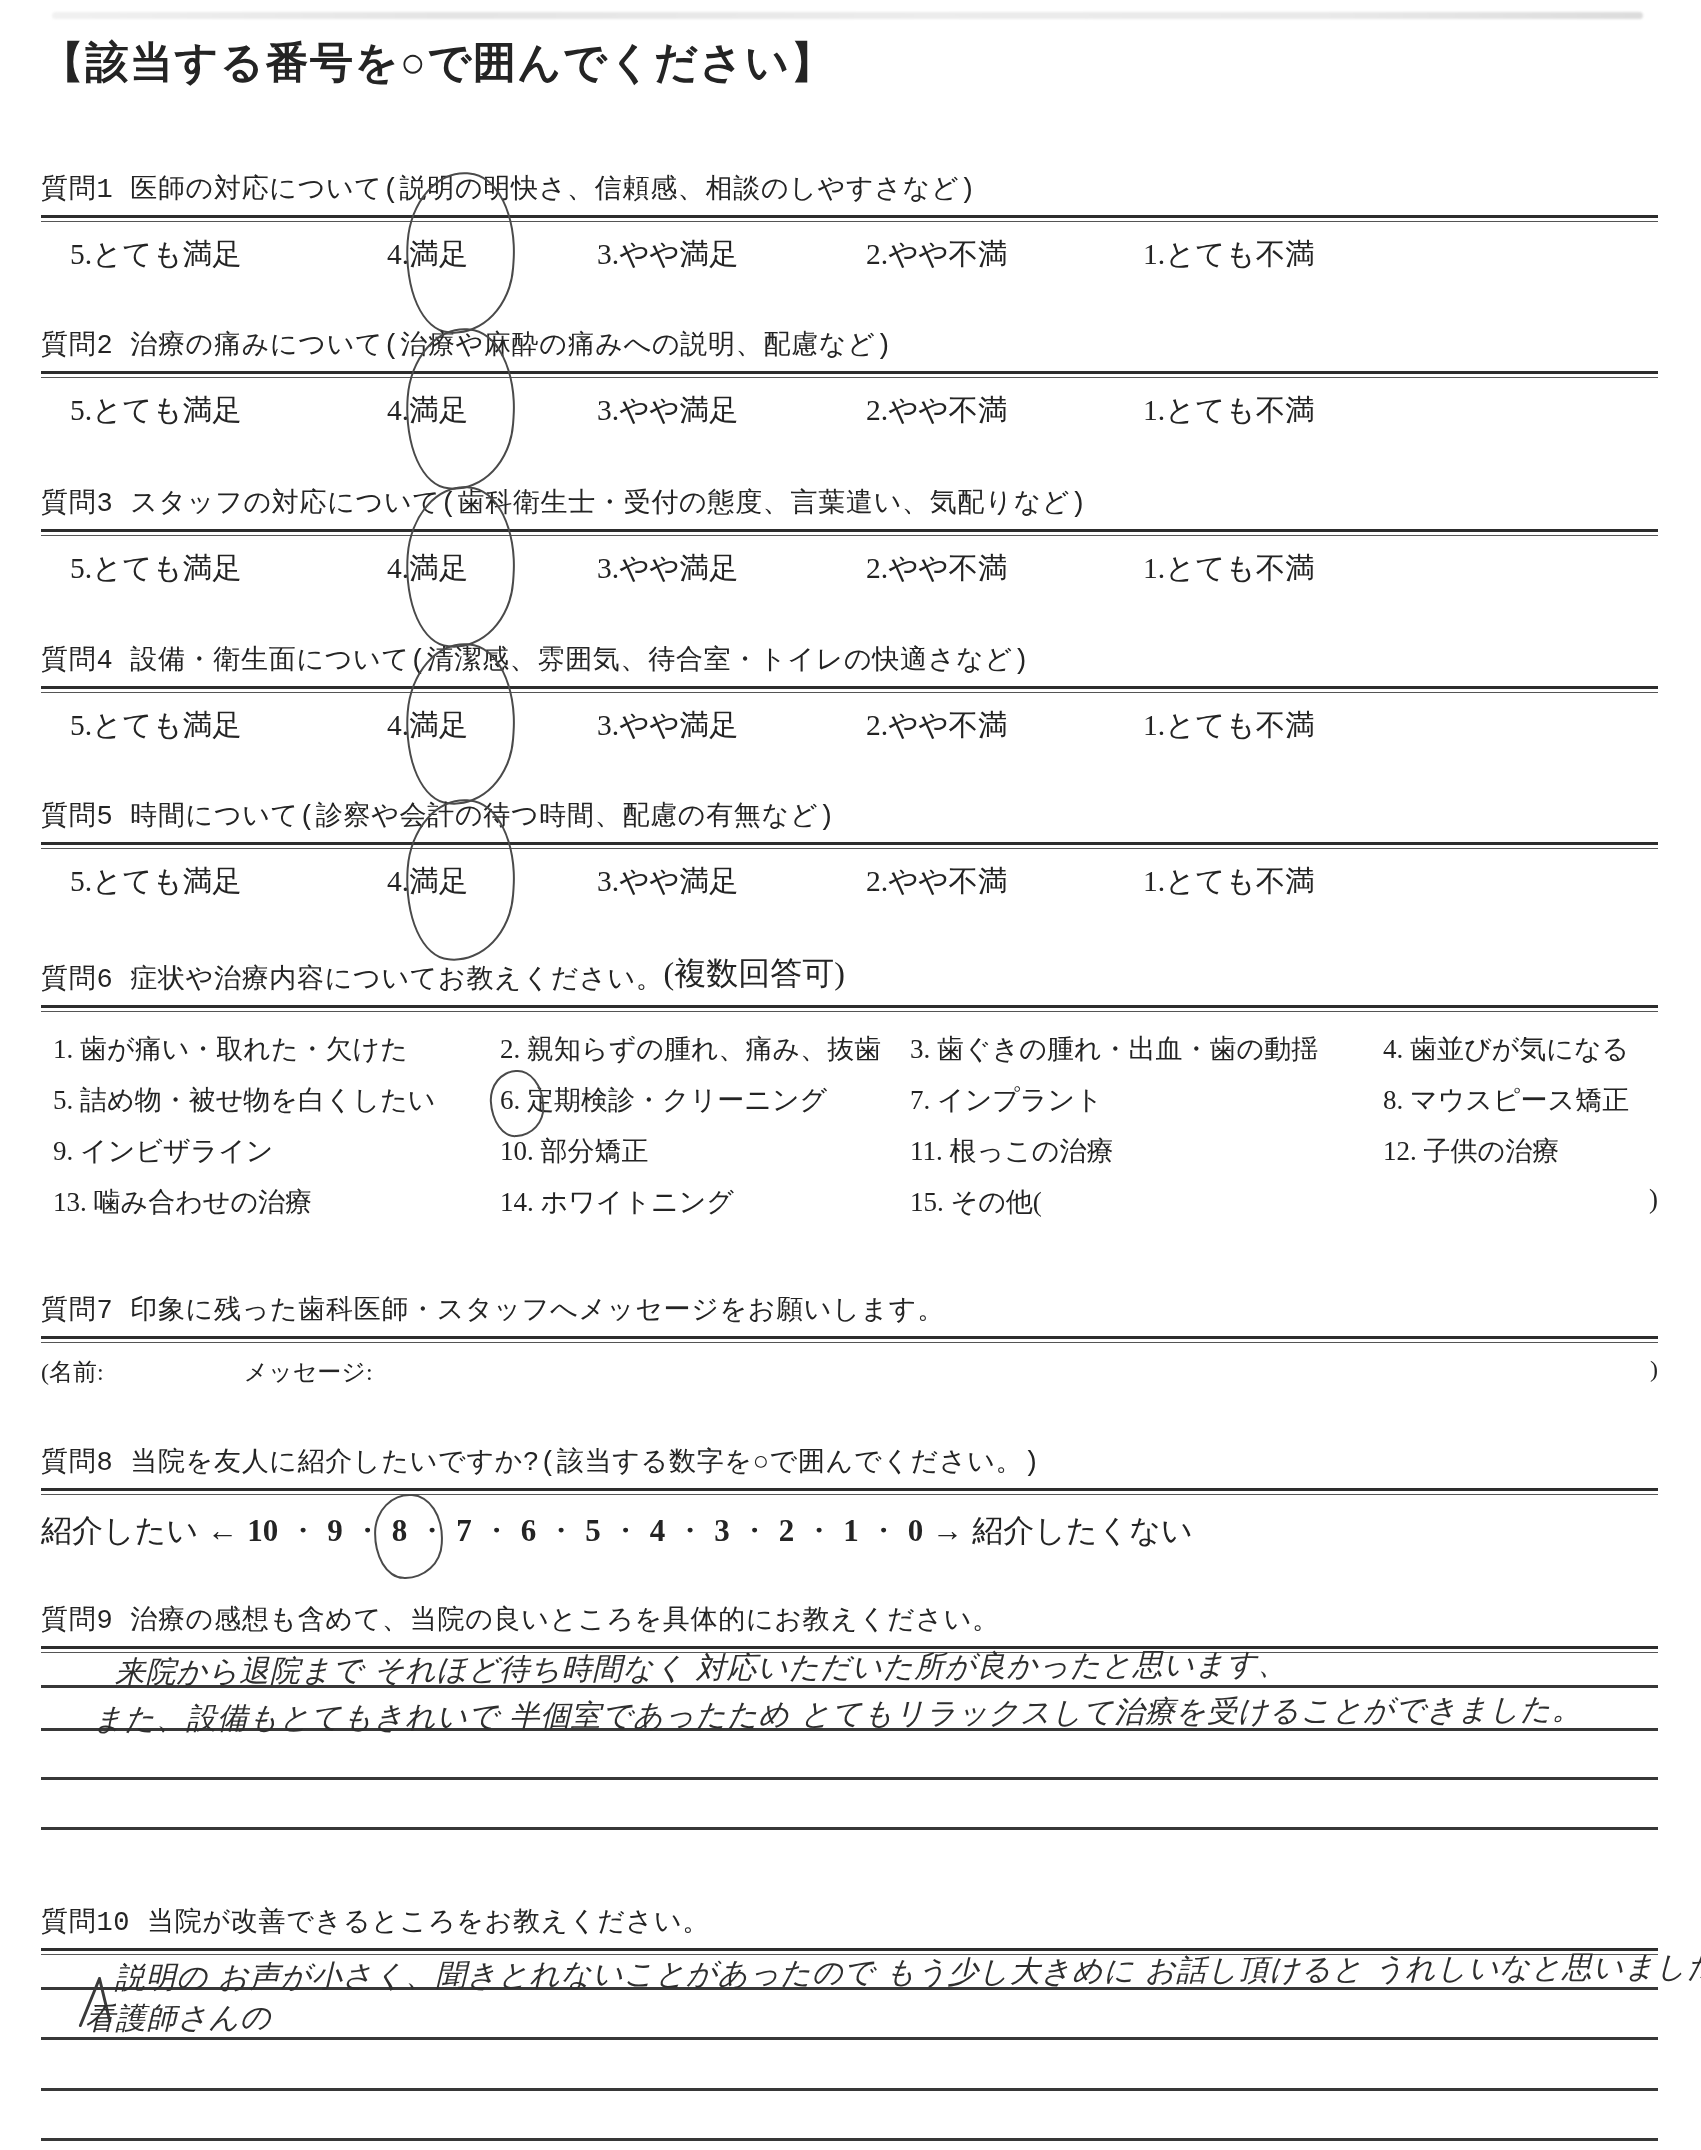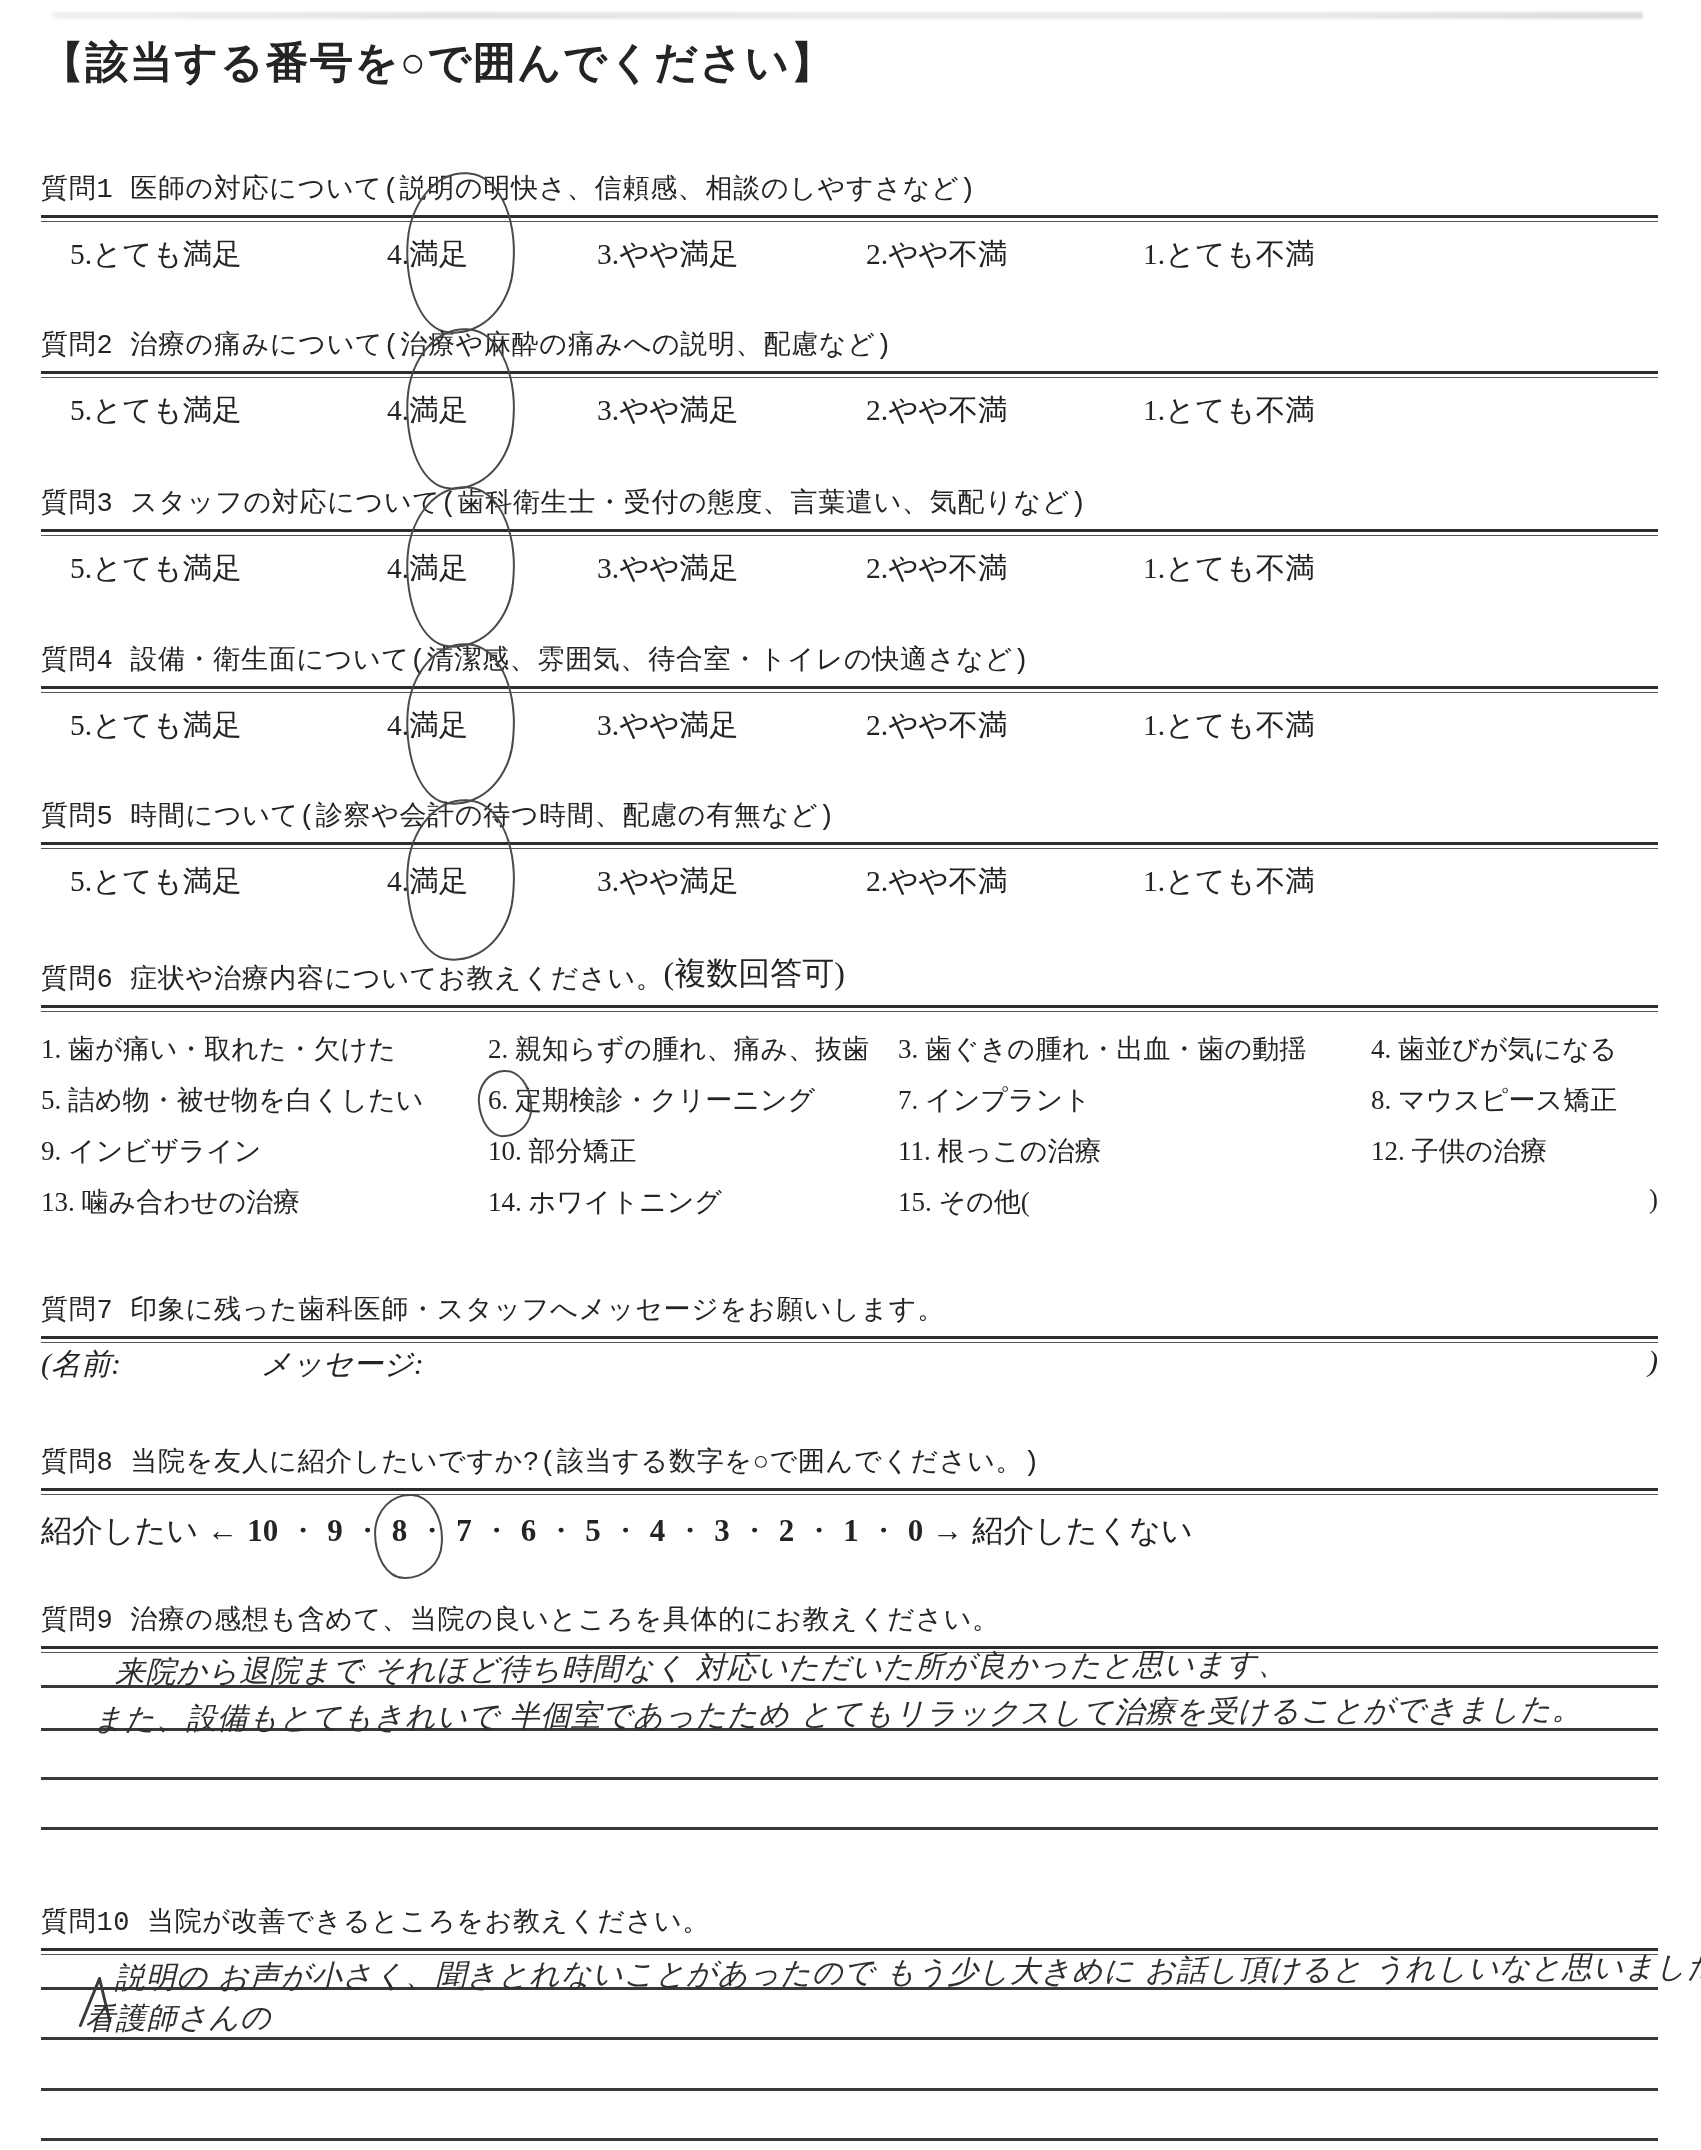--- a/index.html
+++ b/index.html
@@ -19,24 +19,24 @@
   .opt{position:relative;}
   .opt.w1{width:317px}.opt.w2{width:210px}.opt.w3{width:269px}.opt.w4{width:277px}
   .circle{position:absolute;border:2.2px solid #4a4a4a;
           border-radius:52% 48% 55% 45% / 46% 54% 44% 56%;pointer-events:none;}
   .circle.rating{left:19px;top:-63px;width:105px;height:158px;transform:rotate(4deg);}
   .circle.q6c{left:-10.3px;top:-11.8px;width:50px;height:63px;transform:rotate(-3deg);}
   .circle.q8c{left:-17.7px;top:-19px;width:65px;height:81px;transform:rotate(2deg);}
   
   .grid6{display:grid;grid-template-columns:447px 410px 473px 1fr;
          grid-template-rows:repeat(4,37px);row-gap:14px;margin-top:19px;font-size:27px;}
-  .gcell{position:relative;white-space:nowrap;}
+  .gcell{position:relative;white-space:nowrap;margin-left:12px;}
   .gcell.paren-end{justify-self:end;}
   
-  .q7row{display:flex;margin-top:1px;font-size:30px;font-style:italic;}
+  .q7row{display:flex;margin-top:13px;font-size:24px;}
   .q7row .msg{margin-left:140px;}
   .q7row .sp{flex:1;}
   
   .nps{display:flex;gap:9px;margin-top:14.8px;font-size:31px;align-items:center;white-space:nowrap;}
   .nps .num{position:relative;font-weight:bold;}
   
   .ans-line{position:absolute;left:0;right:0;border-top:3px solid #383838;}
   .hw{position:absolute;font-family:"DejaVu Sans",sans-serif;font-style:italic;
       font-size:30px;color:#2e2e2e;white-space:nowrap;transform:rotate(-0.4deg);letter-spacing:0.7px;}
   .caret-svg{position:absolute;}

